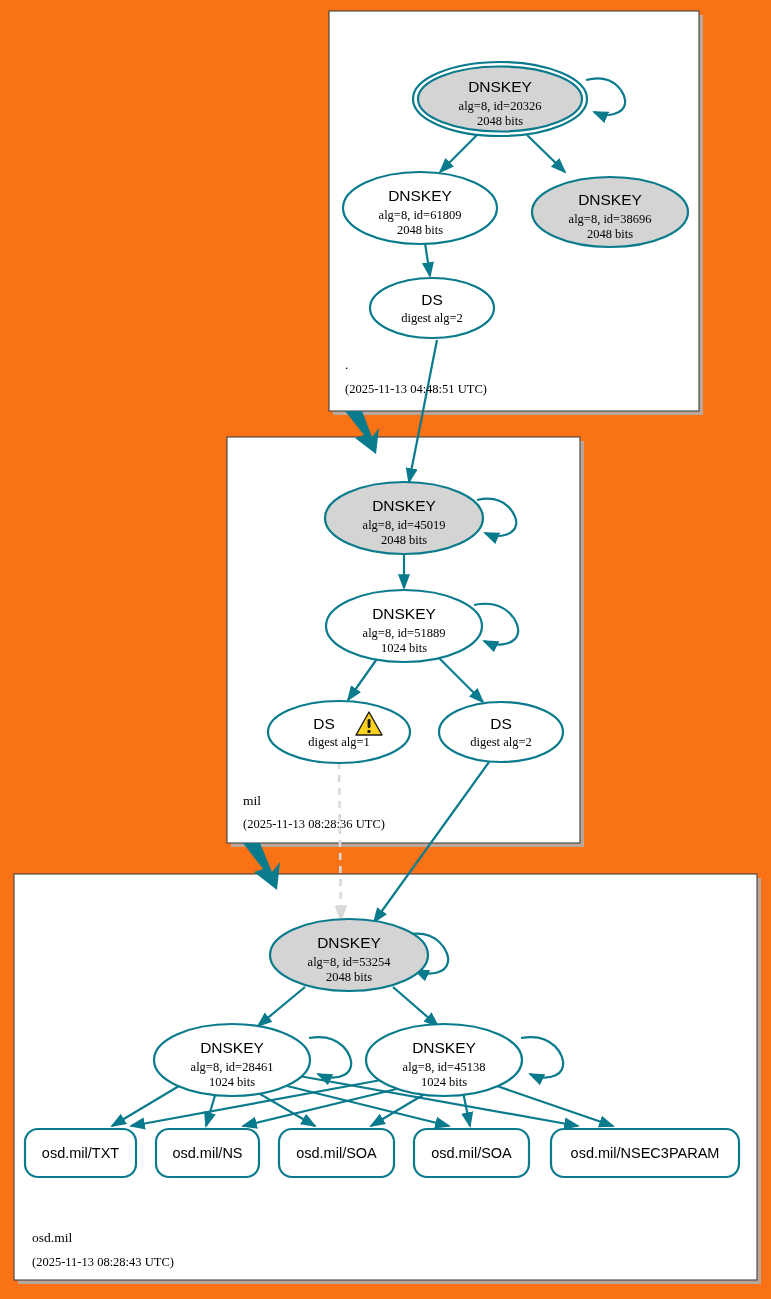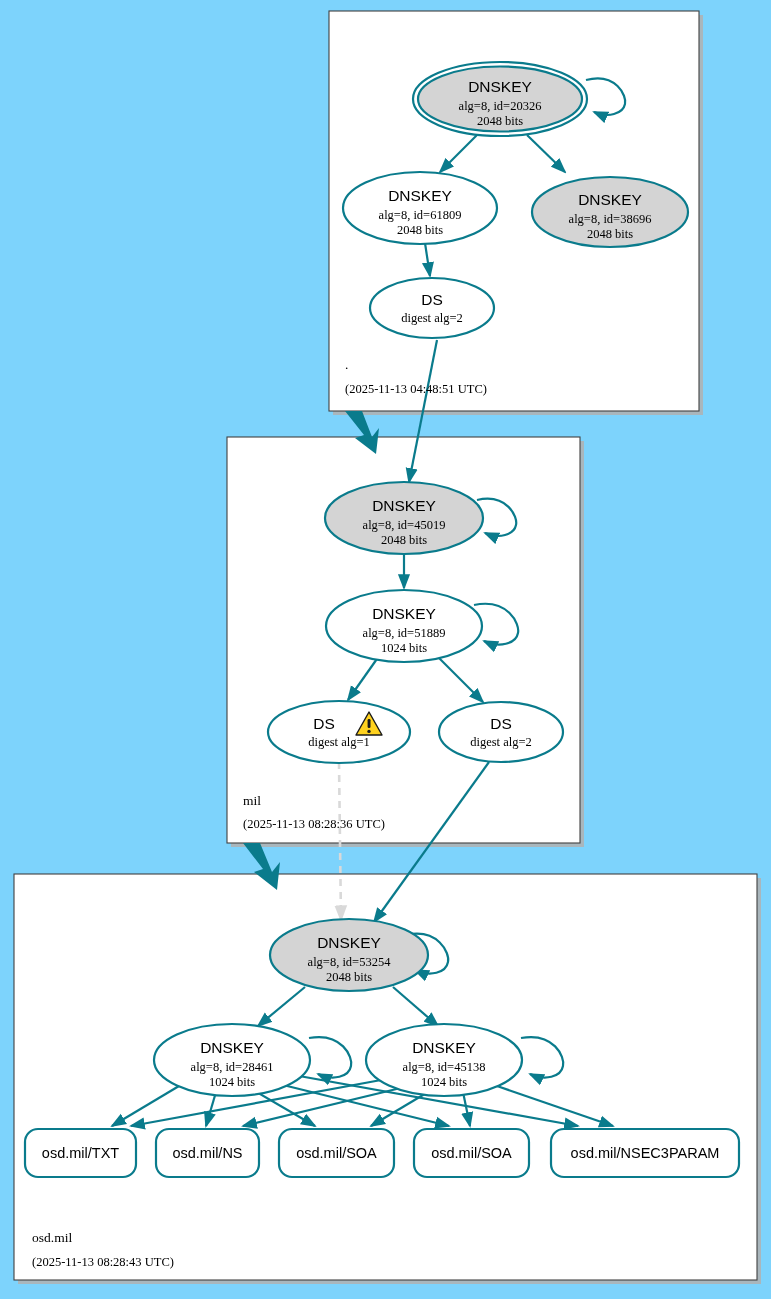--- a/index.html
+++ b/index.html
@@ -7,21 +7,21 @@
     padding: 0;
     background: #ffffff;
   }
   body {
     font-family: "Liberation Sans", sans-serif;
   }
   #canvas {
     position: relative;
     width: 771px;
     height: 1299px;
-    background: #7dd3fc;
+    background: #f97316;
     overflow: hidden;
   }
   #graph-svg {
     position: absolute;
     left: 0;
     top: 0;
     width: 771px;
     height: 1299px;
   }
   .zone-box {

